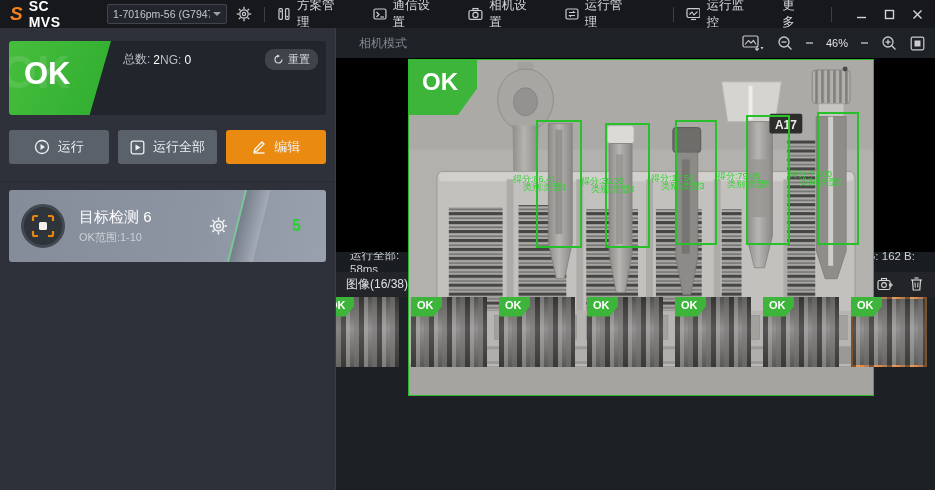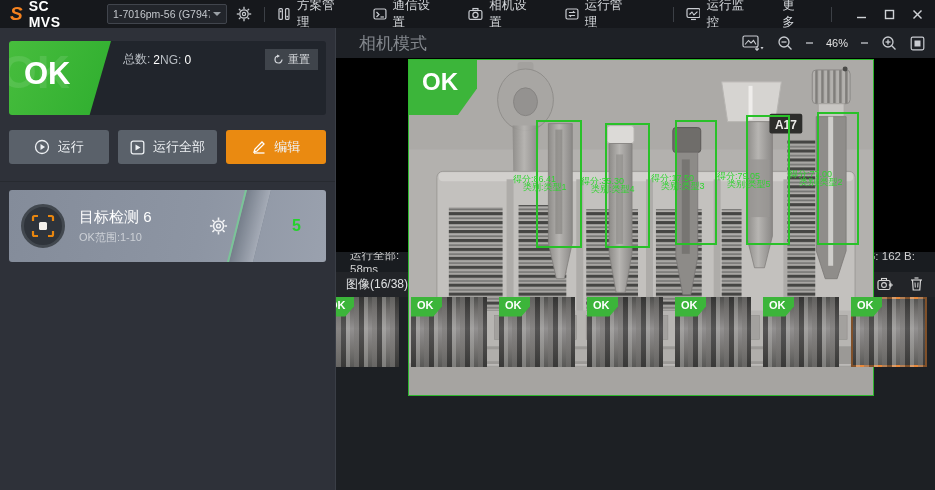--- a/index.html
+++ b/index.html
@@ -31,21 +31,21 @@
   .result-card { position:relative; margin:13px 9px 0; height:74px; background:#21252c; border-radius:3px; overflow:hidden; }
   .green-flag { position:absolute; left:0; top:0; bottom:0; width:102px; background:linear-gradient(115deg,#47bd3d,#2fae2f);
                 clip-path:polygon(0 0,100% 0,79% 100%,0 100%); }
   .green-flag::after { content:"OK"; position:absolute; left:-8px; top:4px; font-size:46px; font-weight:900; color:rgba(255,255,255,.10); }
   .status-ok-text { position:absolute; left:15px; top:15px; font-size:31px; font-weight:bold; color:#fff; z-index:1; }
   .result-right { position:absolute; left:114px; right:8px; top:0; bottom:0; }
   .result-title { margin-top:10px; font-size:20px; font-weight:bold; color:#f4f4f4; }
   .result-stats { margin-top:8px; display:flex; align-items:center; font-size:12px; color:#b9bec4; }
   .result-stats .val { color:#ffffff; margin-left:3px; }
   .ng-group { display:flex; }
-  .reset-btn { margin-left:auto; background:#3f444b; border-radius:0; padding:3px 8px; font-size:11px; color:#d4d7db;
+  .reset-btn { margin-left:auto; background:#3f444b; border-radius:9px; padding:3px 8px; font-size:11px; color:#d4d7db;
                display:flex; align-items:center; gap:4px; cursor:default; }
   .actions-row { display:flex; gap:9px; margin:15px 9px 0; }
   .btn { height:34px; flex:1; display:flex; align-items:center; justify-content:center; gap:8px;
          font-size:13px; color:#eef1f4; background:#5a616a; border-radius:3px; cursor:default; }
   .btn-edit { background:#ea8a11; }
   .panel-divider { margin-top:17px; border-top:1px solid #272a30; }
   .tools-row { display:flex; align-items:center; margin:11px 13px 8px; }
   .tools-label { font-size:13px; color:#e8e8e8; padding-bottom:3px; border-bottom:2px solid #cfd2d6; }
   .tools-icons { margin-left:auto; display:flex; align-items:center; gap:18px; }
   .tool-card { margin:8px 9px 0 9px; height:72px; border-radius:3px; position:relative; overflow:hidden;
@@ -59,21 +59,21 @@
   .tool-gear { position:absolute; right:98px; top:50%; transform:translateY(-50%); }
   .tool-diag { position:absolute; right:64px; top:-8px; bottom:-8px; width:26px; transform:skewX(-14deg);
                background:linear-gradient(90deg,rgba(55,65,75,.30),rgba(255,255,255,.17));
                border-left:2px solid rgba(90,220,130,.55); }
   .tool-score { position:absolute; right:25px; top:50%; transform:translateY(-50%);
                 color:#25d32c; font-weight:bold; font-size:16px; }
 
   
   .main-panel { flex:1; display:flex; flex-direction:column; min-width:0; }
   .tabbar { height:30px; flex:0 0 30px; background:#1e2126; display:flex; align-items:center; padding-left:10px; }
-  .tab { padding:4px 12px; font-size:17px; color:#83878d; margin-right:3px; border:1px solid transparent; cursor:default;font-family:Liberation Mono, monospace; }
+  .tab { padding:4px 12px; font-size:12px; color:#83878d; margin-right:3px; border:1px solid transparent; cursor:default;font-family:Liberation Mono, monospace; }
   .tab.active { color:#e4e4e4; background:#2c2a23; border-color:#8f6a30; }
   .view-tools { margin-left:auto; display:flex; align-items:center; gap:13px; margin-right:10px; }
   .dash { width:7px; height:2px; background:#8a8d92; }
   .zoom-level { font-size:11px; color:#e2e2e2; }
 
   .viewport { flex:1; background:#000; position:relative; min-height:0; }
   .photo { position:absolute; left:72px; top:1px; width:466px; height:337px; border:1px solid #2db82d; }
   .scene { position:absolute; inset:0; width:100%; height:100%; }
   .det-box { position:absolute; border:2px solid #29c129; }
   .det-label { position:absolute; color:#2fd42f; font-size:9px; white-space:nowrap; line-height:1; }

